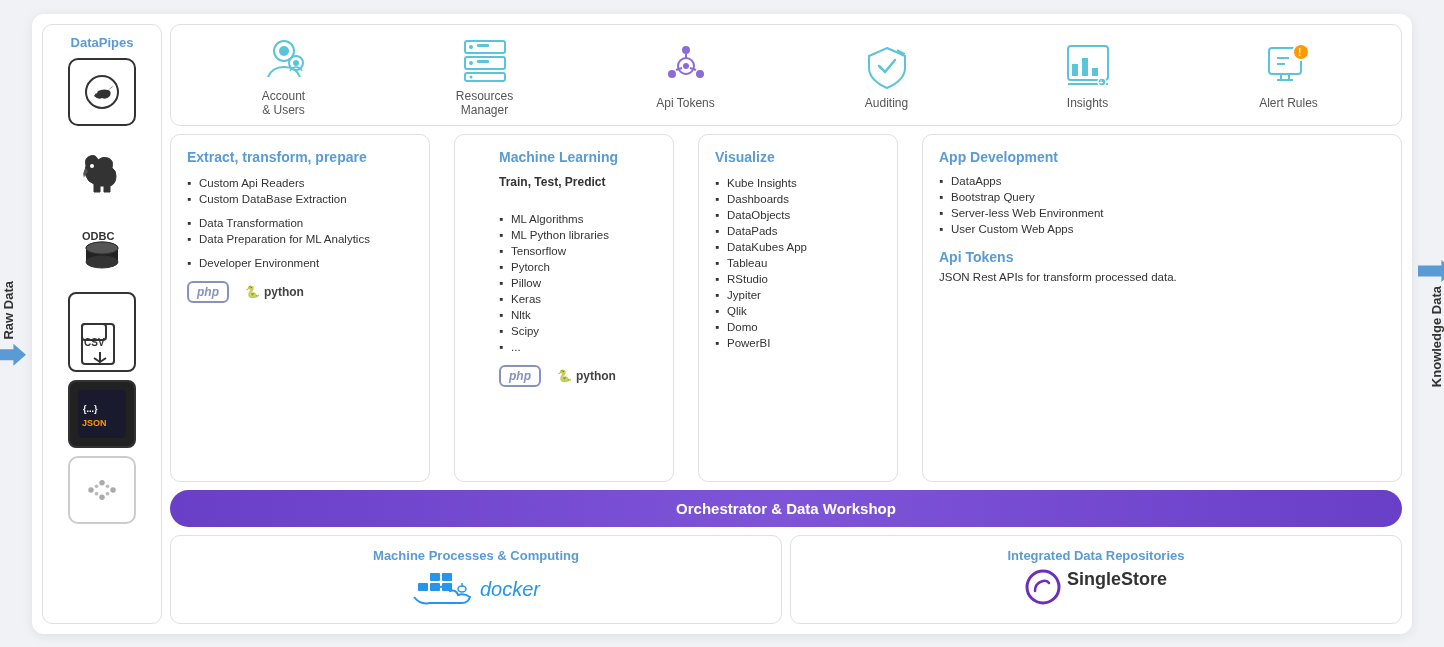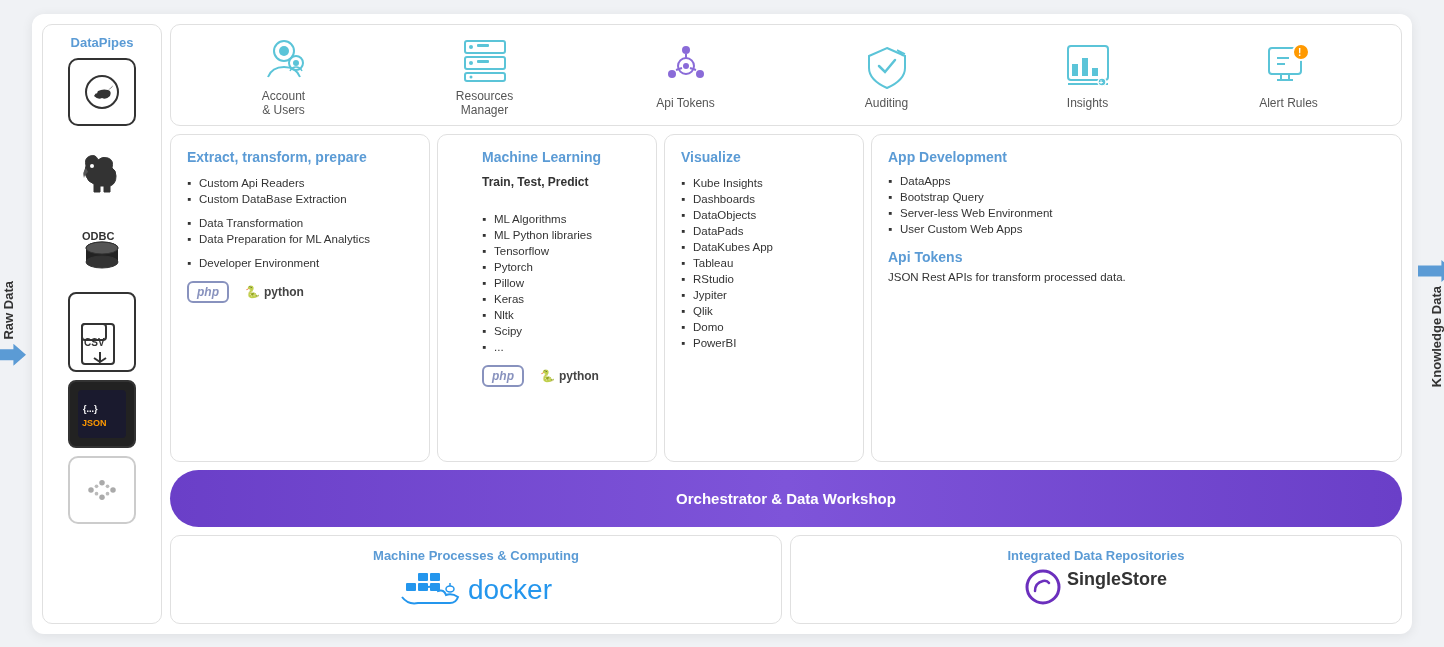--- a/index.html
+++ b/index.html
@@ -117,21 +117,21 @@
     .nav-label {
       font-size: 12px;
       color: #555;
       text-align: center;
       line-height: 1.2;
     }
     
     .middle-section {
       display: flex;
       flex-direction: row;
-      gap: 7px;
+      gap: 24px;
       flex: 1;
     }
     .panel {
       background: white;
       border: 1px solid #e0e0e0;
       border-radius: 10px;
       padding: 14px 16px;
     }
     .panel-title {
       font-size: 14px;
@@ -221,21 +221,21 @@
       margin-bottom: 6px;
     }
     .appdev-desc {
       font-size: 11.5px;
       color: #333;
     }
     
     .orchestrator-bar {
       background: linear-gradient(90deg, #6a3fc8 0%, #7e54d9 50%, #6a3fc8 100%);
       border-radius: 30px;
-      padding: 20px 20px;
+      padding: 10px 20px;
       text-align: center;
       color: white;
       font-size: 15px;
       font-weight: 700;
     }
     
     .bottom-section {
       display: flex;
       flex-direction: row;
       gap: 8px;
@@ -561,21 +561,21 @@
             <svg viewBox="0 0 60 42" width="60" height="42" fill="none">
               <rect x="6" y="14" width="10" height="8" rx="1" fill="#2496ed"></rect>
               <rect x="18" y="14" width="10" height="8" rx="1" fill="#2496ed"></rect>
               <rect x="30" y="14" width="10" height="8" rx="1" fill="#2496ed"></rect>
               <rect x="18" y="4" width="10" height="8" rx="1" fill="#2496ed"></rect>
               <rect x="30" y="4" width="10" height="8" rx="1" fill="#2496ed"></rect>
               <path d="M2 28 Q8 36 18 34 L50 34 Q56 34 58 28 Q52 24 46 26 Q44 20 38 22 Q36 16 28 18" stroke="#2496ed" stroke-width="2" fill="none"></path>
               <ellipse cx="50" cy="20" rx="4" ry="3" fill="none" stroke="#2496ed" stroke-width="1.5"></ellipse>
               <path d="M50 17 L50 14" stroke="#2496ed" stroke-width="1.5"></path>
             </svg>
-            <div class="docker-text" style="font-size:28px;font-weight:400;color:#2496ed;letter-spacing:0px;">docker</div>
+            <div class="docker-text" style="font-size:20px;font-weight:400;color:#2496ed;letter-spacing:0px;font-style:italic;">docker</div>
           </div>
         </div>
 
         <div class="bottom-panel">
           <div class="bottom-panel-title">Integrated Data Repositories</div>
           <div class="singlestore-logo">
 
             <svg viewBox="0 0 36 36" width="36" height="36">
               <circle cx="18" cy="18" r="16" fill="none" stroke="#6b2fbd" stroke-width="3"></circle>
               <path d="M10 22 Q10 14 18 12 Q22 11 24 14" stroke="#6b2fbd" stroke-width="2.5" fill="none" stroke-linecap="round"></path>

